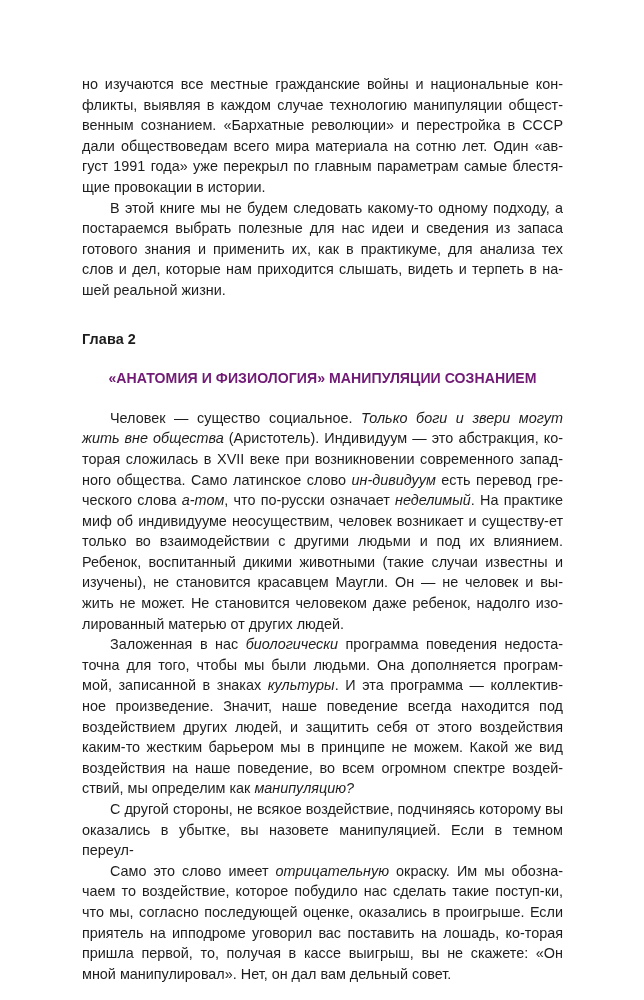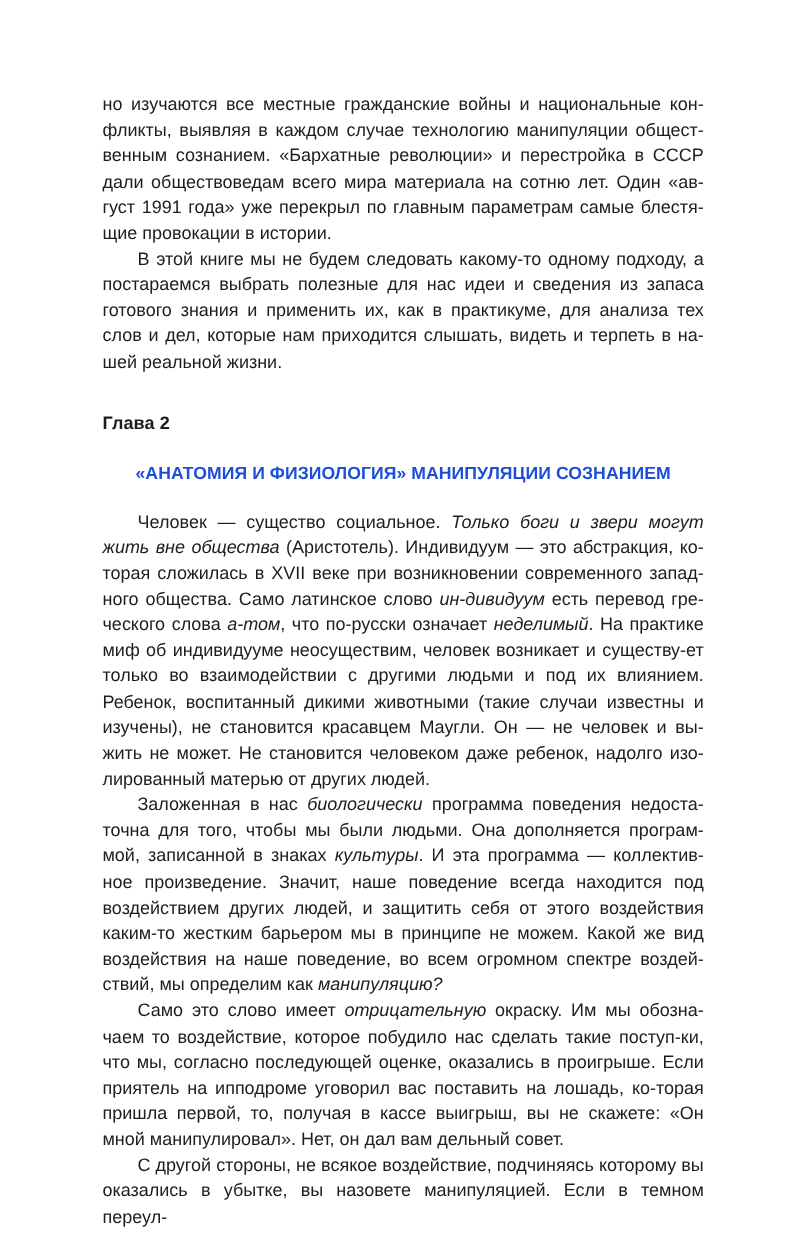--- a/index.html
+++ b/index.html
@@ -57,21 +57,21 @@
   }
   .heading-title {
     margin: 0;
     padding-top: 19px;
     padding-bottom: 19px;
     font-size: 14.1px;
     line-height: 20.6px;
     font-weight: bold;
     text-align: center;
     letter-spacing: 0.05px;
-    color: #1d4ed8;
+    color: #701a75;
   }
   .page-number {
     position: absolute;
     left: 0;
     right: 0;
     top: 900px;
     text-align: center;
     font-size: 14.4px;
     line-height: 18px;
     color: #1d1d1d;
@@ -89,20 +89,20 @@
     <p class="para">В этой книге мы не будем следовать какому-то одному подходу, а постараемся выбрать полезные для нас идеи и сведения из запаса готового знания и применить их, как в практикуме, для анализа тех слов и дел, которые нам приходится слышать, видеть и терпеть в на-шей реальной жизни.</p>
 
     <div class="heading-chapter">Глава 2</div>
 
     <div class="heading-title">«АНАТОМИЯ И ФИЗИОЛОГИЯ» МАНИПУЛЯЦИИ СОЗНАНИЕМ</div>
 
     <p class="para">Человек — существо социальное. <i>Только боги и звери могут жить вне общества</i> (Аристотель). Индивидуум — это абстракция, ко-торая сложилась в XVII веке при возникновении современного запад-ного общества. Само латинское слово <i>ин-дивидуум</i> есть перевод гре-ческого слова <i>а-том</i>, что по-русски означает <i>неделимый</i>. На практике миф об индивидууме неосуществим, человек возникает и существу-ет только во взаимодействии с другими людьми и под их влиянием. Ребенок, воспитанный дикими животными (такие случаи известны и изучены), не становится красавцем Маугли. Он — не человек и вы-жить не может. Не становится человеком даже ребенок, надолго изо-лированный матерью от других людей.</p>
 
     <p class="para">Заложенная в нас <i>биологически</i> программа поведения недоста-точна для того, чтобы мы были людьми. Она дополняется програм-мой, записанной в знаках <i>культуры</i>. И эта программа — коллектив-ное произведение. Значит, наше поведение всегда находится под воздействием других людей, и защитить себя от этого воздействия каким-то жестким барьером мы в принципе не можем. Какой же вид воздействия на наше поведение, во всем огромном спектре воздей-ствий, мы определим как <i>манипуляцию?</i></p>
 
+    <p class="para">С другой стороны, не всякое воздействие, подчиняясь которому вы оказались в убытке, вы назовете манипуляцией. Если в темном переул-</p>
+
     <p class="para">Само это слово имеет <i>отрицательную</i> окраску. Им мы обозна-чаем то воздействие, которое побудило нас сделать такие поступ-ки, что мы, согласно последующей оценке, оказались в проигрыше. Если приятель на ипподроме уговорил вас поставить на лошадь, ко-торая пришла первой, то, получая в кассе выигрыш, вы не скажете: «Он мной манипулировал». Нет, он дал вам дельный совет.</p>
-
-    <p class="para">С другой стороны, не всякое воздействие, подчиняясь которому вы оказались в убытке, вы назовете манипуляцией. Если в темном переул-</p>
 
   </div>
 
 
 </div>
 
 </body></html>

